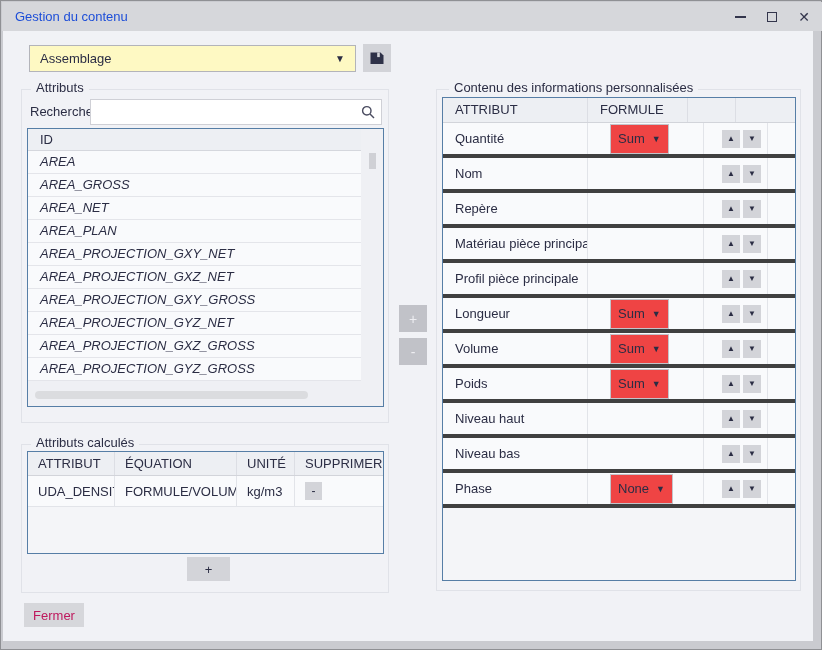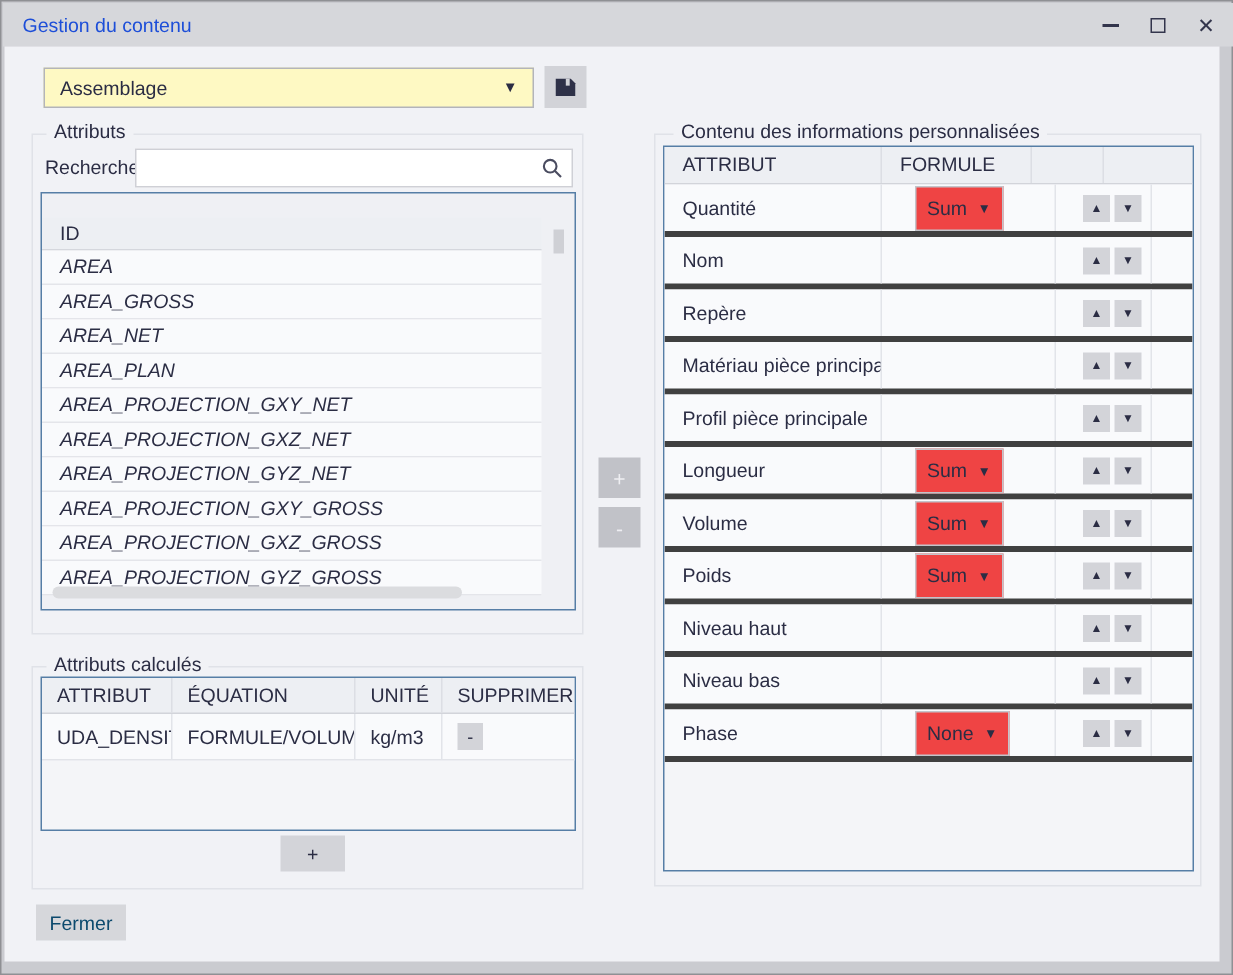--- a/index.html
+++ b/index.html
@@ -38,21 +38,21 @@
   .search-label { position:absolute; left:8px; top:9px; height:26px; line-height:26px; }
   .search-wrap { position:absolute; left:68px; top:9px; width:292px; height:26px; }
   .search-wrap input { width:100%; height:100%; box-sizing:border-box; border:1px solid #cfd0d6;
     background:#fff; padding:0 28px 0 8px; font-family:inherit; font-size:13px; color:#2b2d44; outline:none; }
   .search-icon { position:absolute; right:7px; top:6px; }
 
   
   .attr-list { position:absolute; left:5px; top:38px; width:357px; height:279px; background:#eff0f4;
     border:1px solid #567ea6; box-sizing:border-box; overflow:hidden; }
   .list-header { height:22px; line-height:22px; width:333px; padding-left:12px; box-sizing:border-box;
-    background:#edeff3; border-bottom:1px solid #d5d7dd;margin-top:16px; }
+    background:#edeff3; border-bottom:1px solid #d5d7dd; }
   .list-row { height:23px; line-height:22px; width:333px; padding-left:12px; box-sizing:border-box;
     background:#f9fafc; border-bottom:1px solid #e4e5ea; white-space:nowrap; overflow:hidden;font-style:italic; }
   .vscroll-thumb { position:absolute; left:341px; top:24px; width:7px; height:16px; background:#cfd0d5; }
   .hscroll-thumb { position:absolute; left:7px; top:262px; width:273px; height:8px; background:#dbdcdf; border-radius:4px; }
 
   
   .transfer-btn { position:absolute; left:396px; width:28px; height:27px; background:#c1c2c8;
     color:#eeeef2; font-size:14px; display:flex; align-items:center; justify-content:center; }
   .transfer-add { top:274px; }
   .transfer-remove { top:307px; }
@@ -85,21 +85,21 @@
   .krow { display:flex; height:30px; background:#f9fafc; border-bottom:1px solid #e2e4e9; }
   .kcell { box-sizing:border-box; border-right:1px solid #e2e4e9; display:flex; align-items:center;
     padding-left:10px; white-space:nowrap; overflow:hidden; }
   .kcol0 { width:87px; } .kcol1 { width:122px; } .kcol2 { width:58px; } .kcol3 { flex:1; border-right:none; }
   .mini-btn { width:17px; height:18px; background:#d3d4d9; color:#2b2d44; font-size:12px;
     display:inline-flex; align-items:center; justify-content:center; }
   .add-btn { position:absolute; left:165px; top:112px; width:43px; height:24px; background:#d3d4d9;
     color:#2b2d44; display:flex; align-items:center; justify-content:center; font-size:13px; }
 
   .close-dialog-btn { position:absolute; left:21px; top:572px; width:60px; height:24px; background:#d6d7db;
-    color:#0c4a6e; display:flex; align-items:center; justify-content:center; font-size:13px; }
+    color:#be185d; display:flex; align-items:center; justify-content:center; font-size:13px; }
 </style>
 </head>
 <body>
 
 <div class="window">
 
   <div class="titlebar">
     <div class="title-text">Gestion du contenu</div>
     <div class="tb-controls">
       <div class="tb-btn">
@@ -139,22 +139,22 @@
       </div>
       <div class="attr-list">
         <div class="list-header">ID</div>
         <div>
             <div class="list-row">AREA</div>
             <div class="list-row">AREA_GROSS</div>
             <div class="list-row">AREA_NET</div>
             <div class="list-row">AREA_PLAN</div>
             <div class="list-row">AREA_PROJECTION_GXY_NET</div>
             <div class="list-row">AREA_PROJECTION_GXZ_NET</div>
+            <div class="list-row">AREA_PROJECTION_GXY_GROSS</div>
             <div class="list-row">AREA_PROJECTION_GYZ_NET</div>
-            <div class="list-row">AREA_PROJECTION_GXY_GROSS</div>
             <div class="list-row">AREA_PROJECTION_GXZ_GROSS</div>
             <div class="list-row">AREA_PROJECTION_GYZ_GROSS</div>
           </div>
         <div class="vscroll-thumb"></div>
         <div class="hscroll-thumb"></div>
       </div>
     </div>
 
     <div class="transfer-btn transfer-add">+</div>
     <div class="transfer-btn transfer-remove">-</div>

